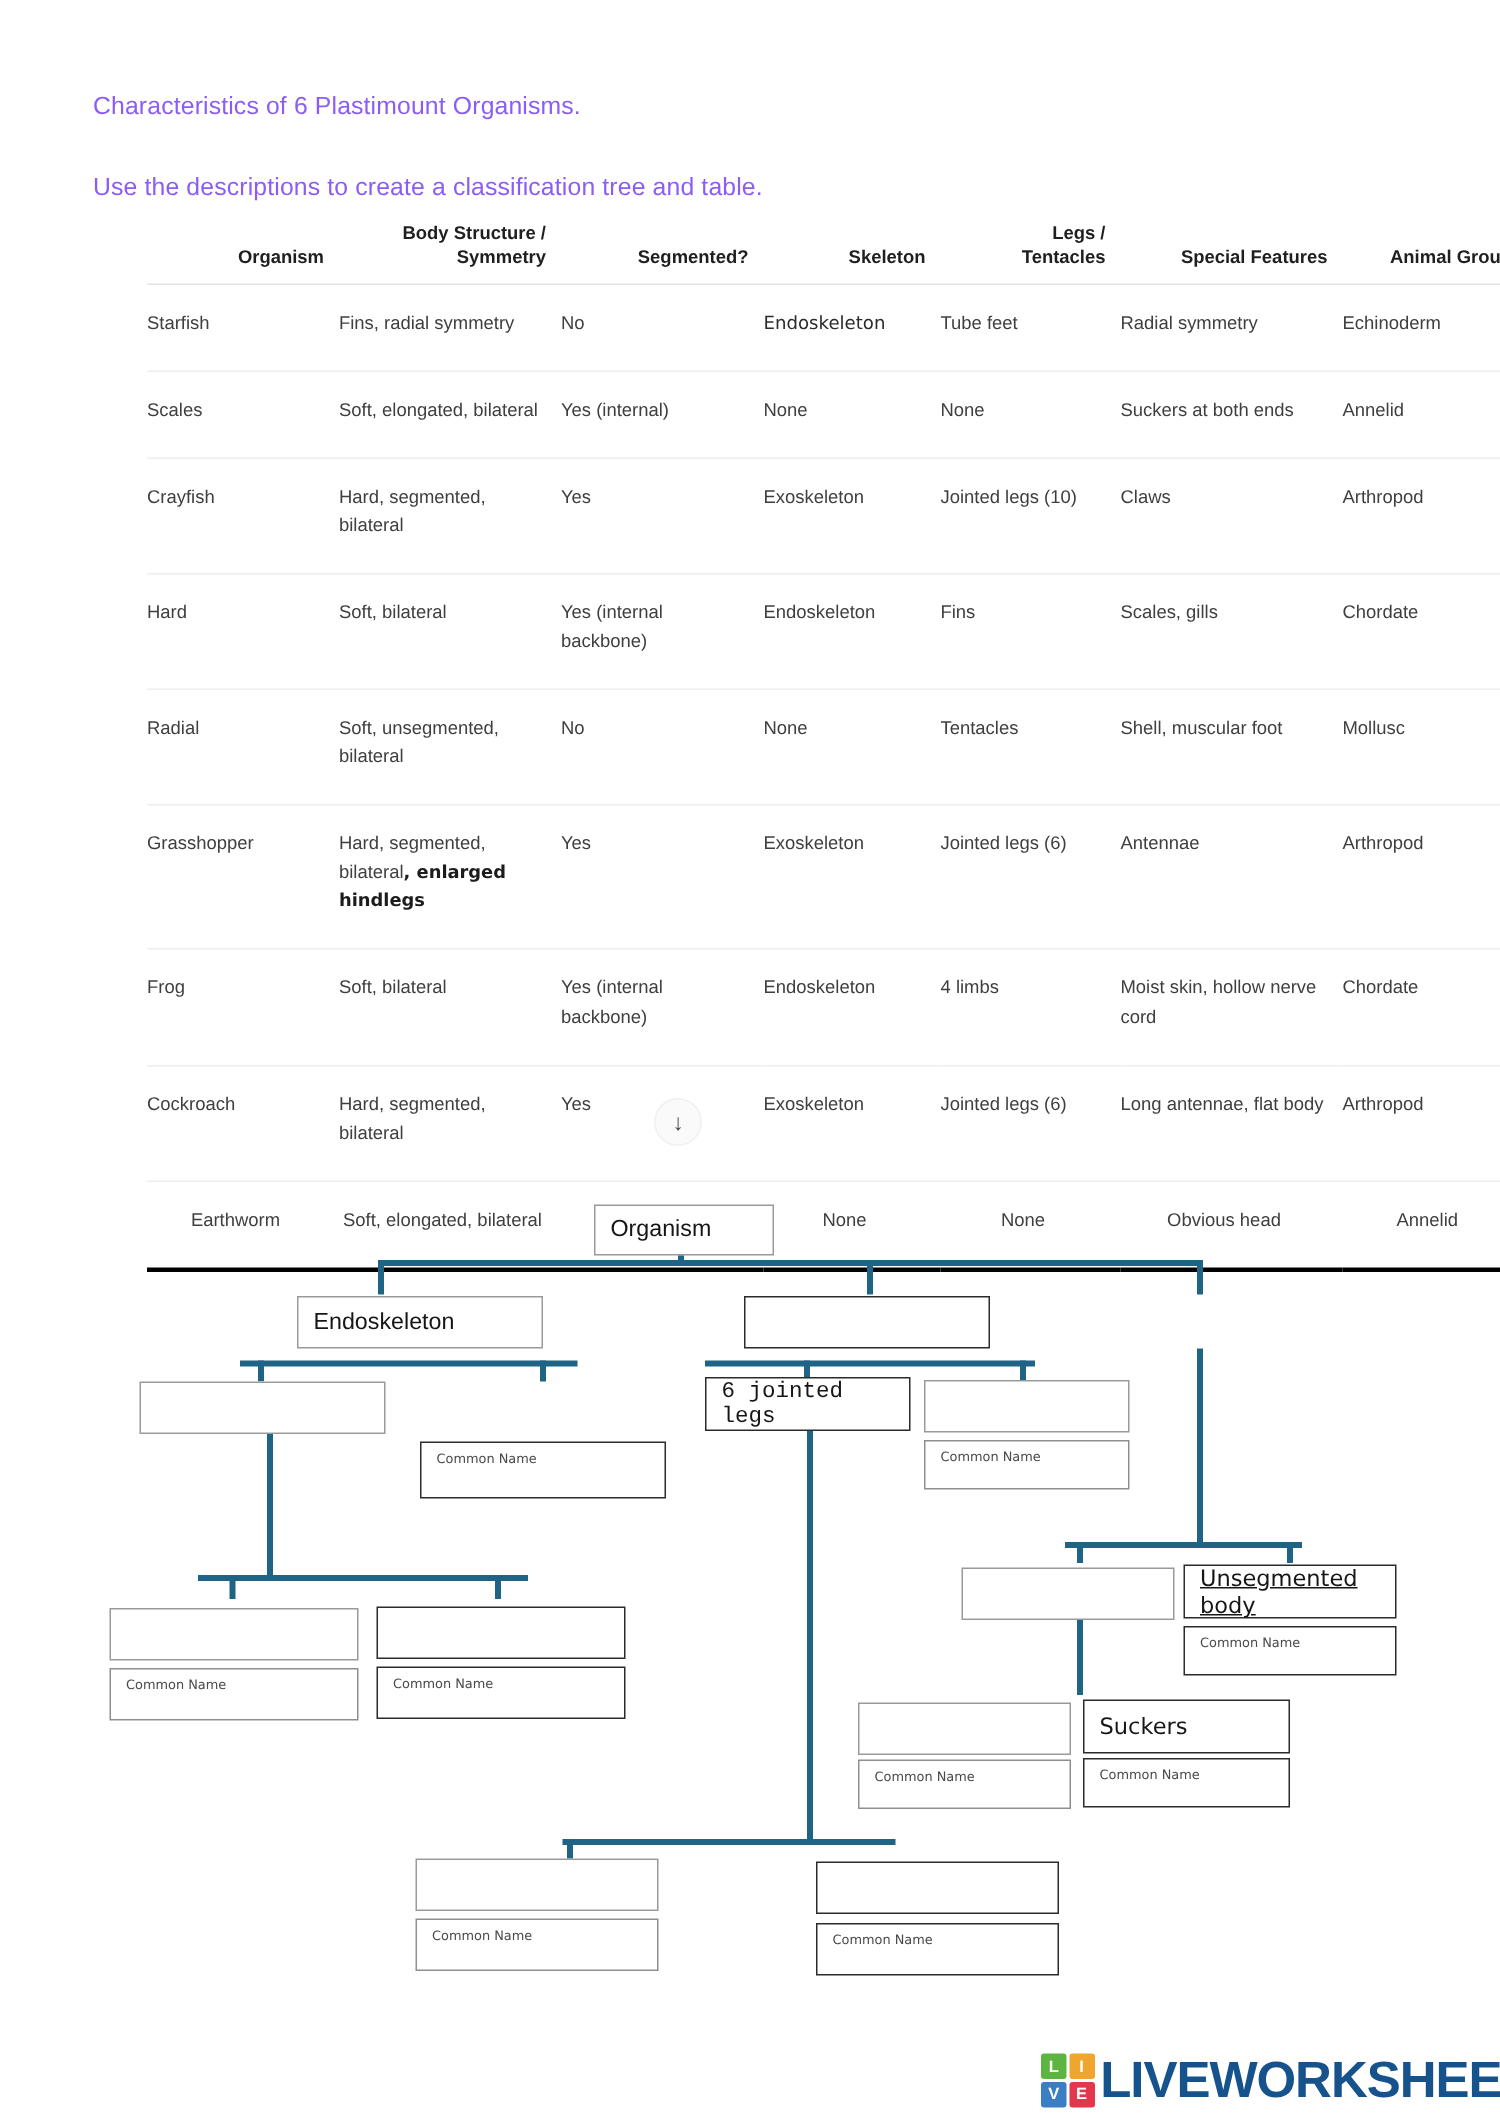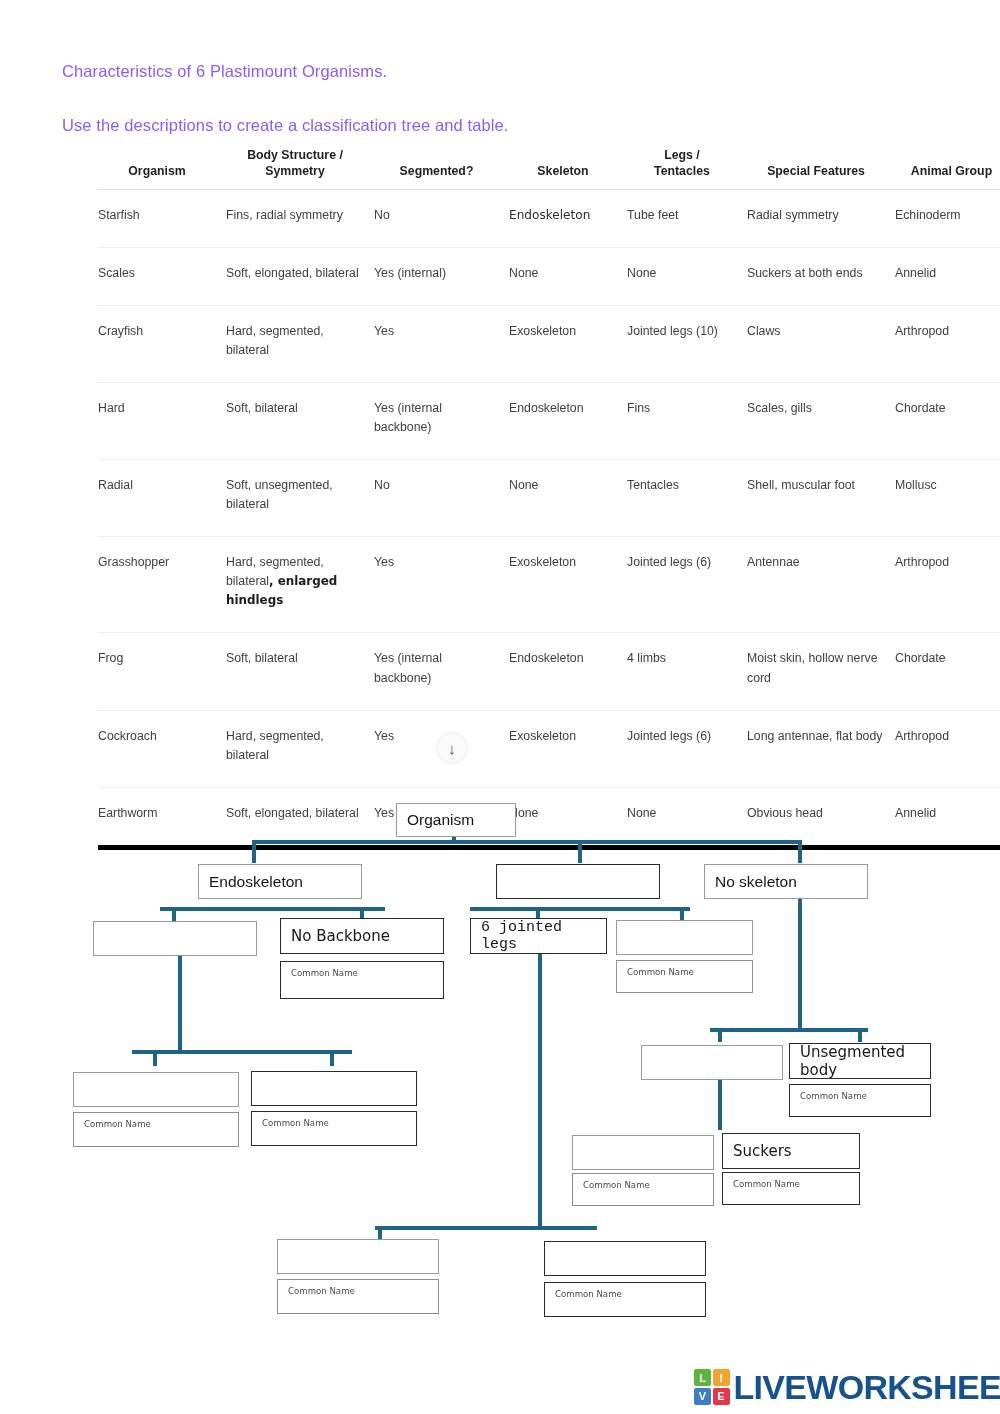--- a/index.html
+++ b/index.html
@@ -35,38 +35,38 @@
     width: 920px;   
   }
   table.char-table {
     border-collapse: collapse;
     width: 920px;
     table-layout: fixed;
     font-size: 12.3px;
     color: #3c3c3c;
   }
   table.char-table th {
-    text-align: center;
+    text-align: right;
     font-weight: 700;
     font-size: 12.3px;
     color: #1f1f1f;
     vertical-align: bottom;
     padding: 0 10px 9px 0;
     border-bottom: 1px solid #e2e2e2;
     line-height: 1.3;
   }
   table.char-table td {
     text-align: left;
     vertical-align: top;
     padding: 16px 10px 22px 0;
     border-bottom: 1px solid #eeeeee;
     line-height: 1.55;
     color: #3f3f3f;
   }
-  table.char-table tr:last-child td { border-bottom: 5px solid #000000; }
+  table.char-table tr:last-child td { border-bottom: 3px solid #000000; text-align: center; }
   col.c0 { width: 128px; }
   col.c1 { width: 148px; }
   col.c2 { width: 135px; }
   col.c3 { width: 118px; }
   col.c4 { width: 120px; }
   col.c5 { width: 148px; }
   col.c6 { width: 123px; }
 
   
   .filled {
@@ -306,37 +306,31 @@
   <div class="vline" style="left: 252px; top: 60px; height: 23px; background: rgb(31, 100, 133);"></div>
   <div class="vline" style="left: 578px; top: 60px; height: 23px; background: rgb(31, 100, 133);"></div>
   <div class="vline" style="left: 798px; top: 60px; height: 23px; background: rgb(31, 100, 133);"></div>
 
   <div class="node" style="left:198px; top:84px; width:164px; height:35px;">
     <span>Endoskeleton</span>
   </div>
   <div class="node answer blank" style="left:496px; top:84px; width:164px; height:35px;">
     <span></span>
   </div>
-  <div class="node" style="left:704px; top:84px; width:164px; height:35px;">
-    <span>No skeleton</span>
-  </div>
 
   <div class="hline" style="left: 160px; top: 127px; width: 225px; background: rgb(31, 100, 133);"></div>
   <div class="vline" style="left: 172px; top: 127px; height: 14px; background: rgb(31, 100, 133);"></div>
   <div class="vline" style="left: 360px; top: 127px; height: 14px; background: rgb(31, 100, 133);"></div>
 
   <div class="hline" style="left: 470px; top: 127px; width: 220px; background: rgb(31, 100, 133);"></div>
   <div class="vline" style="left: 536px; top: 127px; height: 14px; background: rgb(31, 100, 133);"></div>
   <div class="vline" style="left: 680px; top: 127px; height: 14px; background: rgb(31, 100, 133);"></div>
 
   <div class="node blank" style="left:93px; top:141px; width:164px; height:35px;">
     <span></span>
-  </div>
-  <div class="node answer" style="left:280px; top:138px; width:164px; height:36px;">
-    <span>No Backbone</span>
   </div>
   <div class="cname answer" style="left:280px; top:181px; width:164px; height:38px;">
     <span>Common Name</span>
   </div>
 
   <div class="node answer" style="left:470px; top:138px; width:137px; height:36px;font-family:Liberation Mono, monospace;">
     <span>6 jointed legs</span>
   </div>
   <div class="node blank" style="left:616px; top:140px; width:137px; height:35px;">
     <span></span>
@@ -366,21 +360,21 @@
   <div class="node answer blank" style="left:251px; top:291px; width:166px; height:35px;">
     <span></span>
   </div>
   <div class="cname answer" style="left:251px; top:331px; width:166px; height:35px;">
     <span>Common Name</span>
   </div>
 
   <div class="node blank" style="left:641px; top:265px; width:142px; height:35px;">
     <span></span>
   </div>
-  <div class="node answer" style="left:789px; top:263px; width:142px; height:36px;">
+  <div class="node answer" style="left:789px; top:263px; width:142px; height:36px;text-decoration:underline;">
     <span>Unsegmented body</span>
   </div>
   <div class="cname answer" style="left:789px; top:304px; width:142px; height:33px;">
     <span>Common Name</span>
   </div>
 
   <div class="vline" style="left: 718px; top: 300px; height: 50px; background: rgb(31, 100, 133);"></div>
 
   <div class="node blank" style="left:572px; top:355px; width:142px; height:35px;">
     <span></span>

